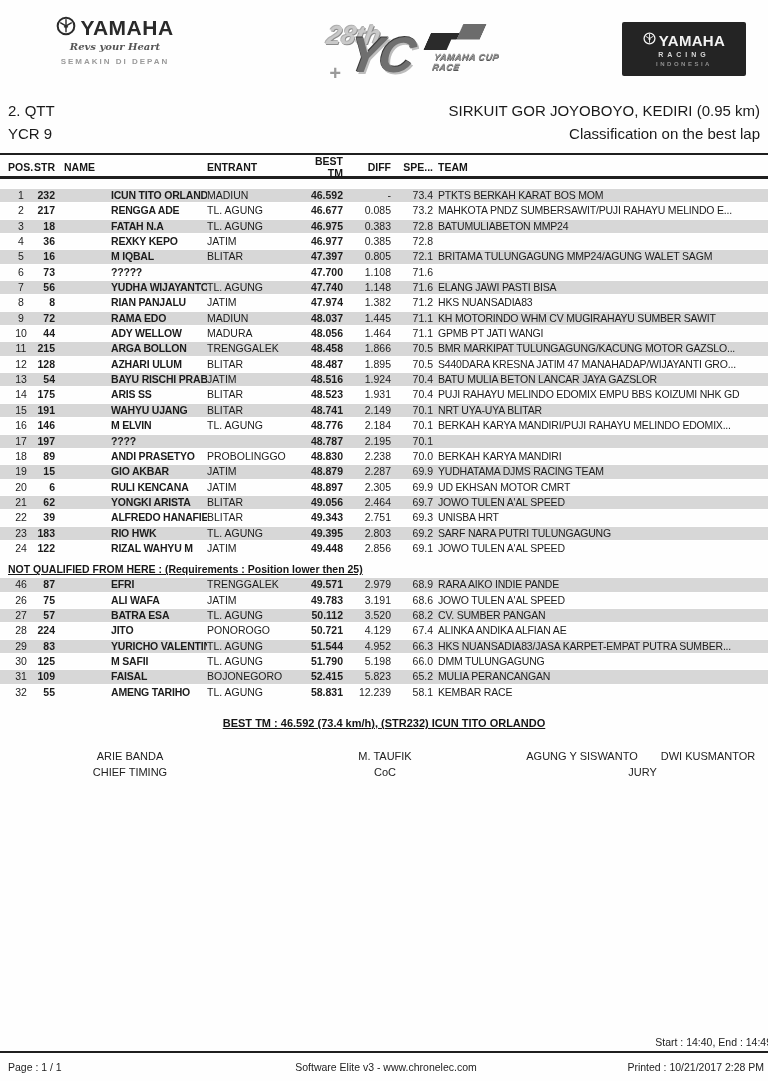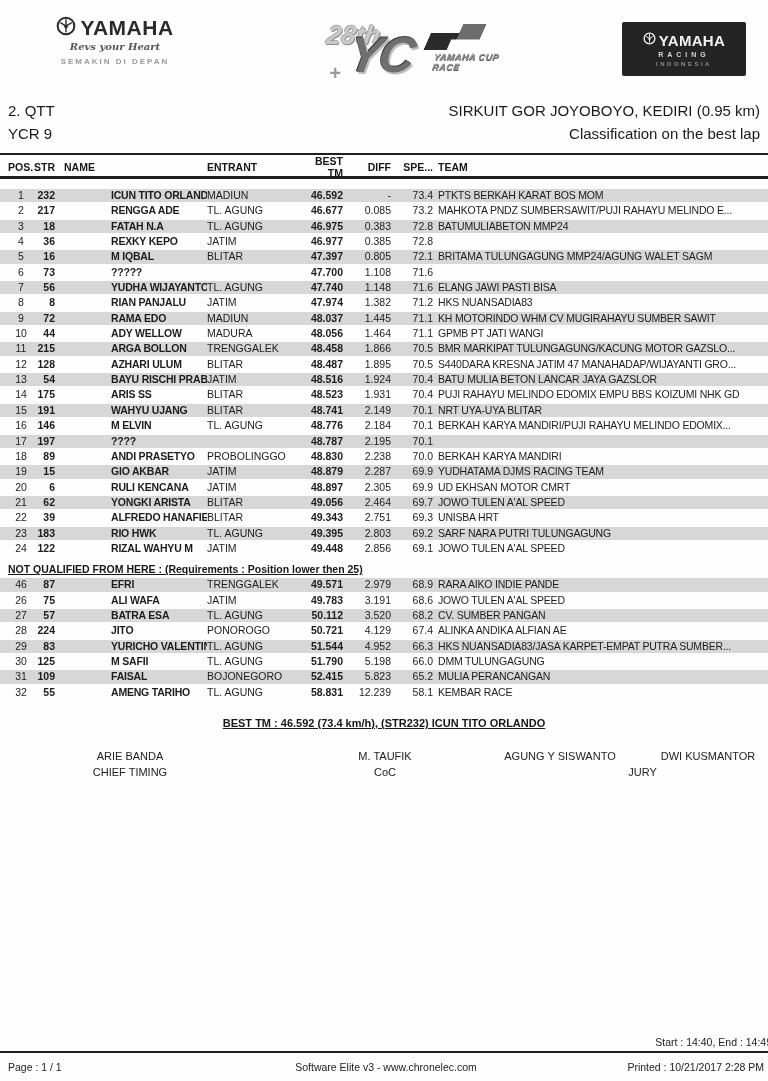--- a/index.html
+++ b/index.html
@@ -79,21 +79,21 @@
   .bestline { margin-top:17px; text-align:center; font-size:11px; font-weight:bold;
               text-decoration:underline; color:#161616; }
 
   
   .officials { position:relative; height:44px; margin-top:21px; font-size:11px; color:#222; }
   .of { position:absolute; text-align:center; white-space:nowrap; }
   .of1n { left:60px;  top:0;  width:140px; }
   .of1r { left:60px;  top:16px; width:140px; }
   .of2n { left:315px; top:0;  width:140px; }
   .of2r { left:315px; top:16px; width:140px; }
-  .of3n { left:490px; top:0;  width:140px; }
+  .of3n { left:512px; top:0;  width:140px; }
   .of3r { left:585px; top:16px; width:115px; }
   .of4n { left:648px; top:0;  width:120px; }
 
   
   .footer { position:absolute; left:0; right:0; bottom:8px; }
   .session-time { text-align:right; font-size:10.5px; color:#222; margin:0 -4px 3px 0; }
   .rule-footer { height:2px; background:#1f1f1f; }
   .f-row { display:flex; justify-content:space-between; padding:8px 8px 0 8px;
            font-size:10.5px; color:#222; }
   .f-left { width:200px; text-align:left; }

